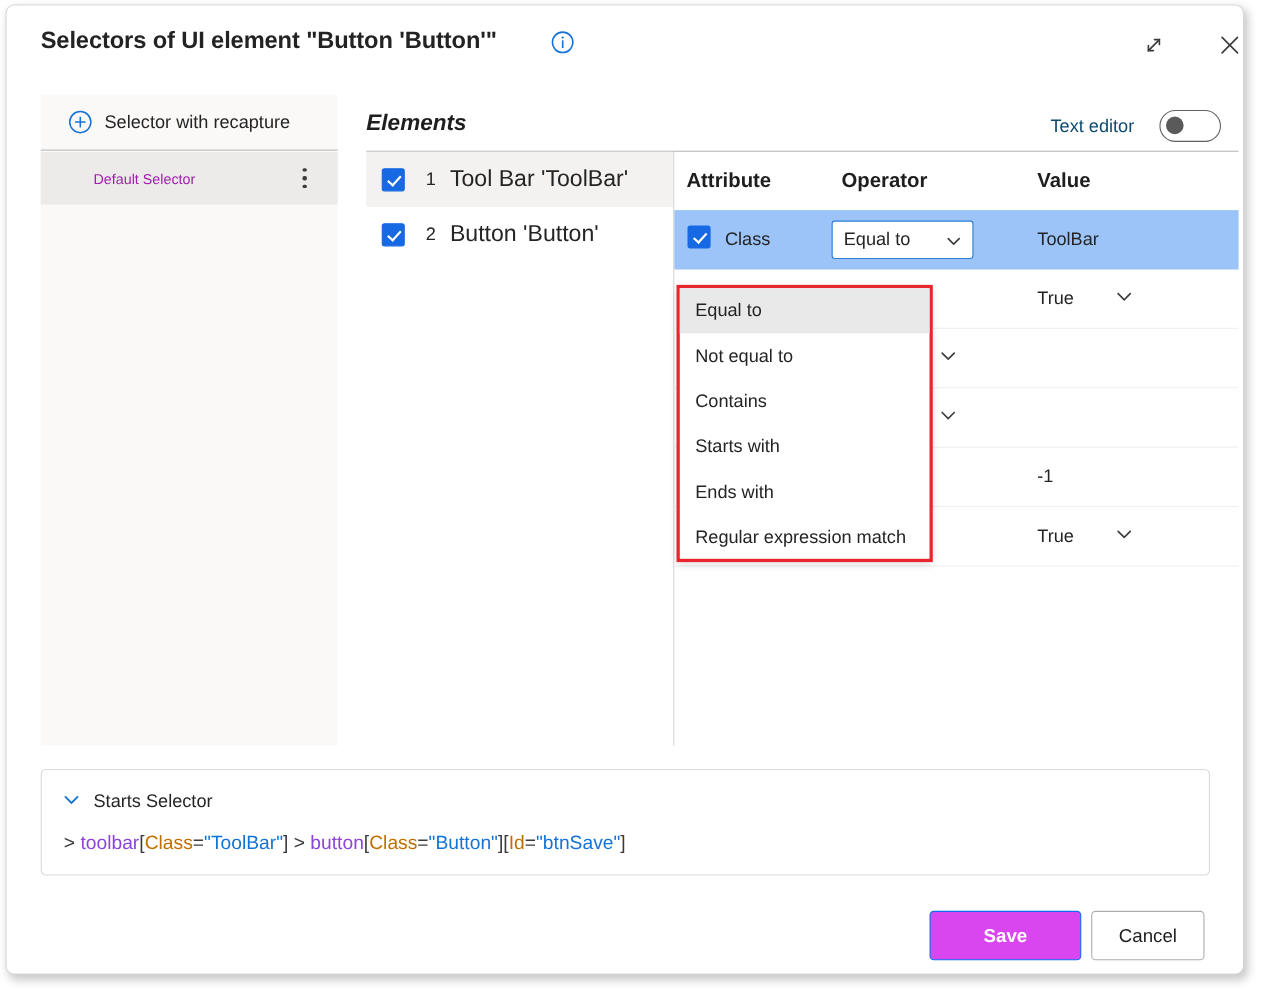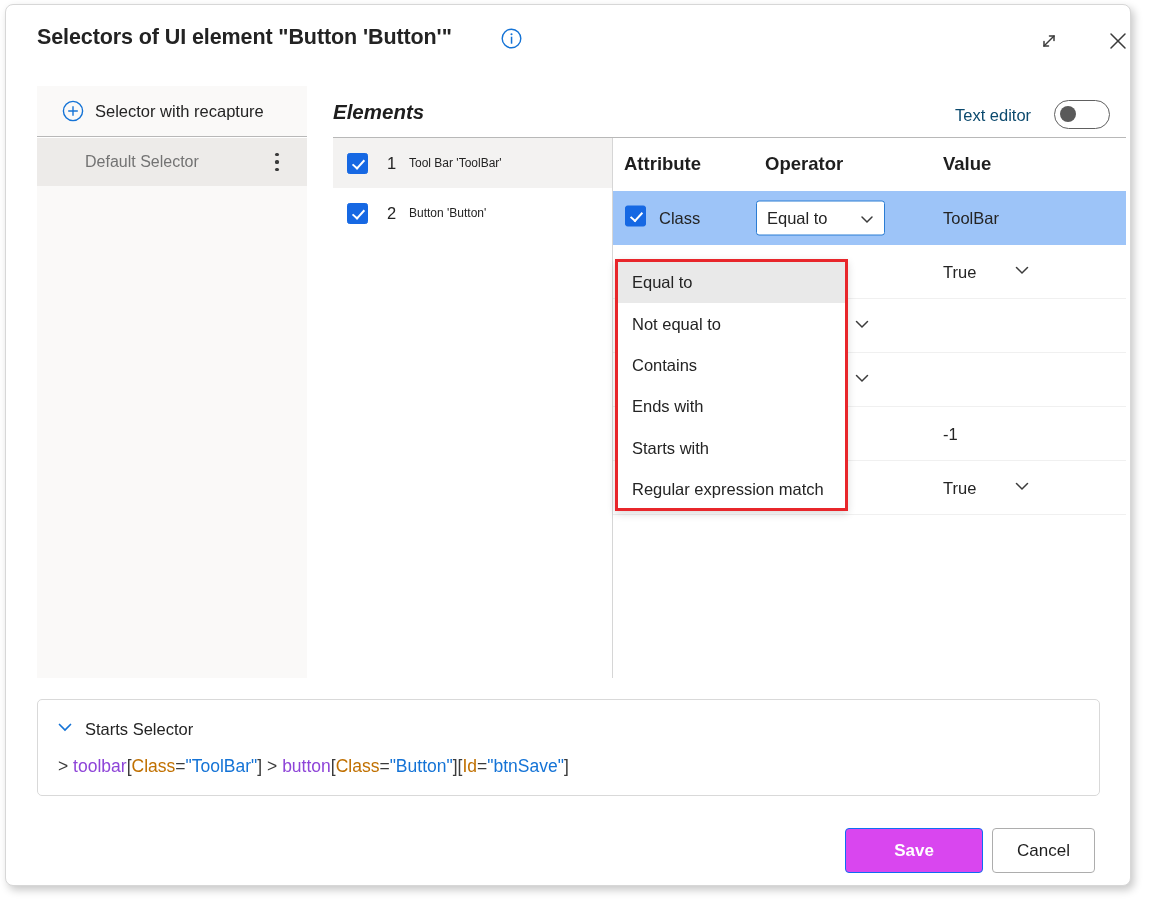--- a/index.html
+++ b/index.html
@@ -109,22 +109,22 @@
     height: 48px;
     background: #edebe9;
     display: flex;
     align-items: center;
     justify-content: space-between;
     padding: 0 0 0 48px;
     box-sizing: border-box;
     cursor: default;
   }
   .selector-item-label {
-    font-size: 16px;
-    color: #737373;
+    font-size: 13px;
+    color: #a21caf;
     white-space: nowrap;
   }
   .kebab {
     width: 32px;
     margin-right: 14px;
     display: flex;
     flex-direction: column;
     align-items: center;
     justify-content: center;
     gap: 4px;
@@ -211,21 +211,21 @@
   }
   .element-row.selected { background: #f3f2f1; }
   .element-index {
     margin-left: 19px;
     font-size: 16.5px;
     color: #242424;
     width: 14px;
   }
   .element-name {
     margin-left: 8px;
-    font-size: 12px;
+    font-size: 21px;
     color: #242424;
     white-space: nowrap;
   }
 
   .vdiv {
     position: absolute;
     left: 279px;
     top: 52px;
     width: 1px;
     height: 540px;
@@ -664,19 +664,19 @@
 
     <div class="footer">
       <div class="btn btn-save">Save</div>
       <div class="btn btn-cancel">Cancel</div>
     </div>
 
     <div class="dropdown">
       <div class="dd-item active">Equal to</div>
       <div class="dd-item">Not equal to</div>
       <div class="dd-item">Contains</div>
+      <div class="dd-item">Starts with</div>
       <div class="dd-item">Ends with</div>
-      <div class="dd-item">Starts with</div>
       <div class="dd-item">Regular expression match</div>
     </div>
 
   </div>
 </div>
 
 </body></html>

